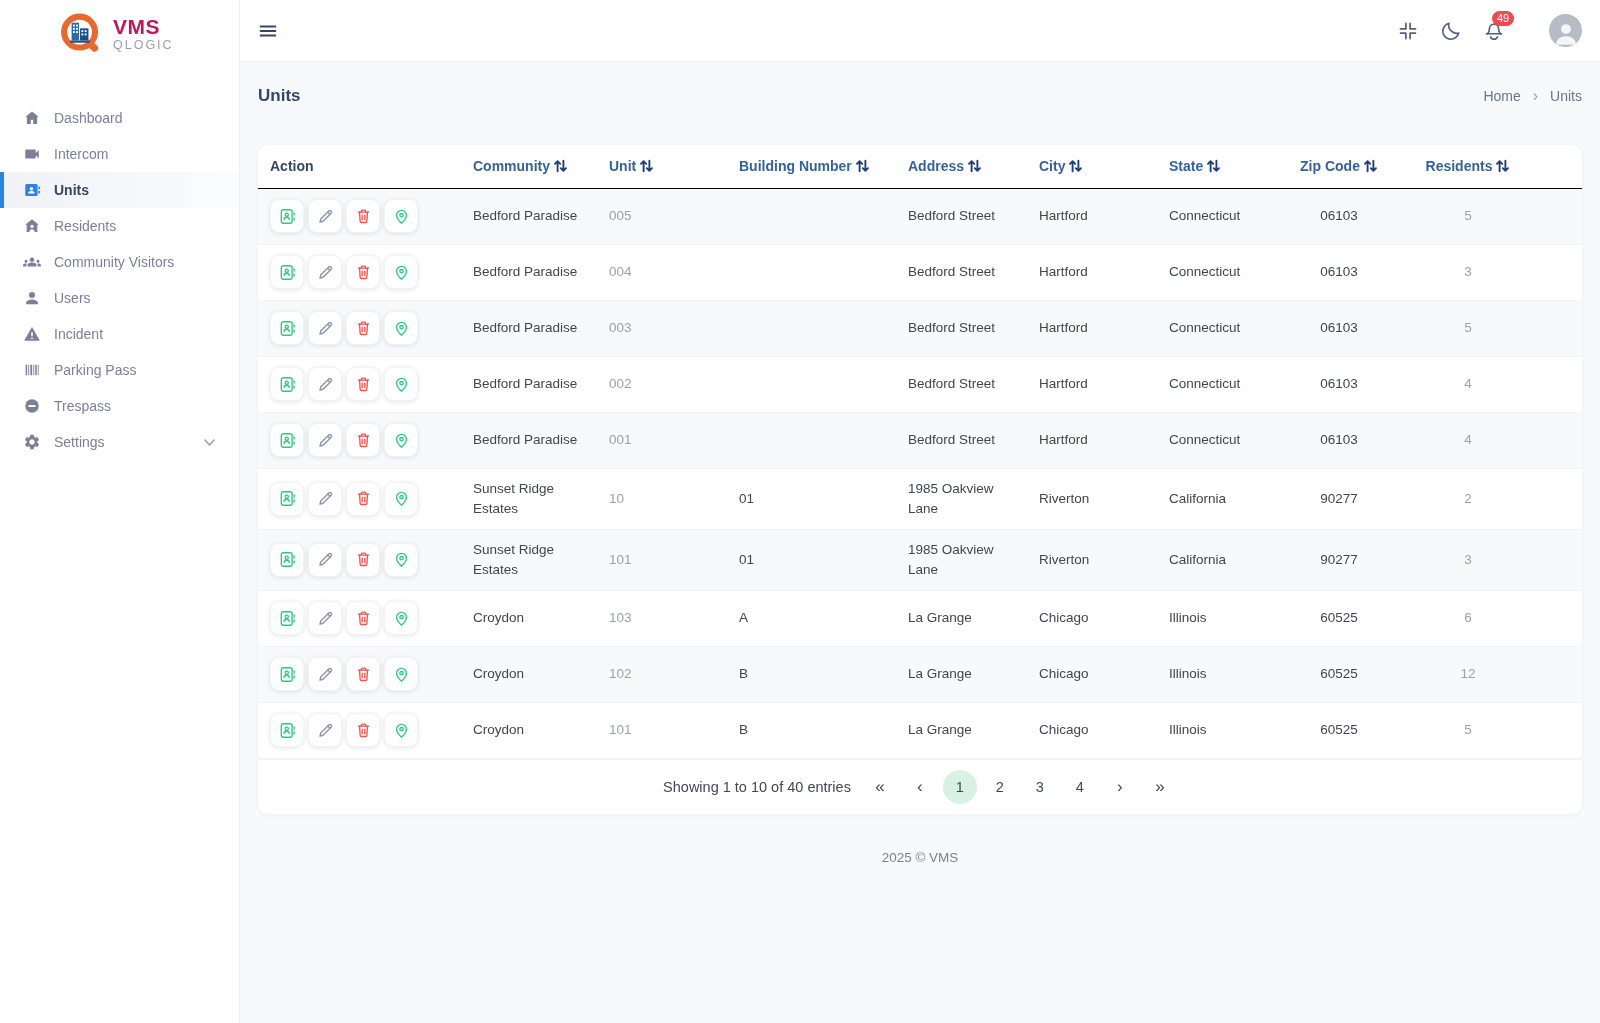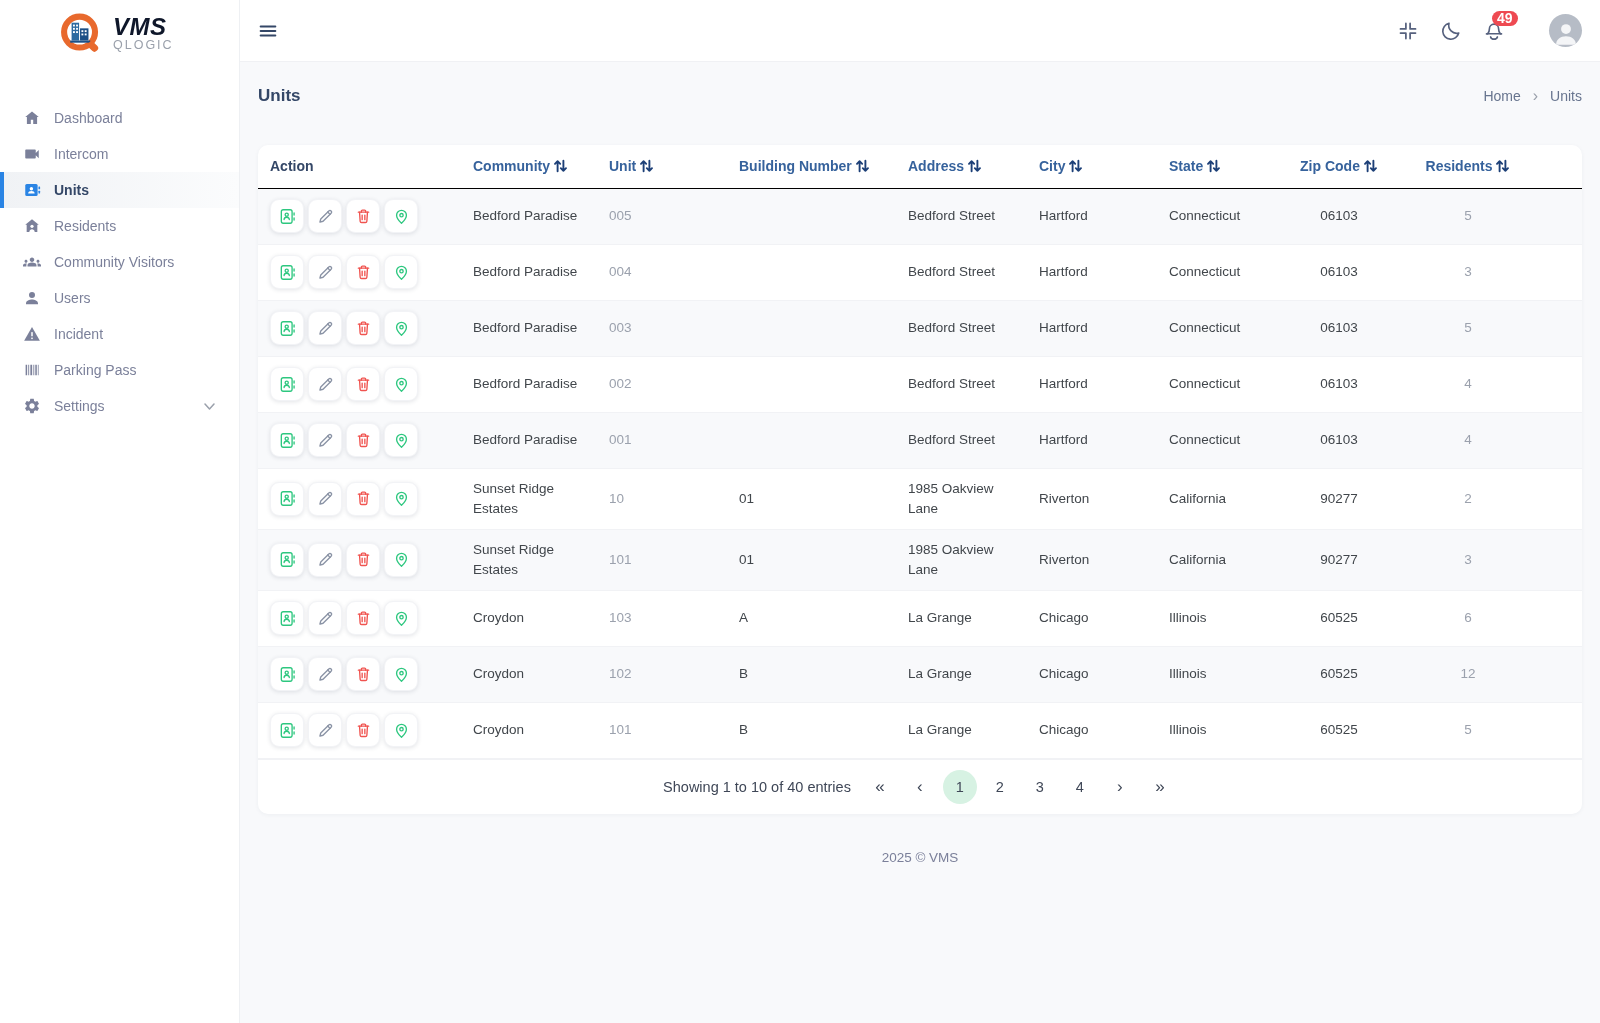--- a/index.html
+++ b/index.html
@@ -1,36 +1,36 @@
 <!DOCTYPE html>
 <html><head>
 <meta charset="utf-8">
 <style>
   * { margin:0; padding:0; box-sizing:border-box; }
   html,body { width:1600px; height:1023px; }
   body { font-family:"Liberation Sans", sans-serif; background:#f8f9fb; display:flex; overflow:hidden; color:#344767; }
   .sidebar { width:240px; background:#fff; border-right:1px solid #eef0f3; flex-shrink:0; }
   .logo-row { display:flex; align-items:center; gap:10px; padding:11px 0 8px 58px; }
   .logo-mark { width:45px; height:45px; }
-  .logo-name { font-size:24px; font-weight:bold; color:#0f172a; letter-spacing:.5px; line-height:23px;font-style:italic; }
+  .logo-name { font-size:21px; font-weight:bold; color:#be185d; letter-spacing:.5px; line-height:23px; }
   .logo-sub { font-size:12.5px; color:#9aa0ab; letter-spacing:2px; }
   .nav { margin-top:36px; }
   .nav-item { height:36px; display:flex; align-items:center; padding-left:23px; gap:13px; color:#7b809a; font-size:14px; position:relative; cursor:pointer; }
   .nav-item .nicon { width:18px; height:18px; display:flex; align-items:center; justify-content:center; }
   .nav-item .nicon svg { width:18px; height:18px; fill:currentColor; }
   .nav-item.active { background:linear-gradient(90deg,#f0f2f5,#fbfcfd); color:#344767; font-weight:bold; }
   .nav-item.active::before { content:""; position:absolute; left:0; top:0; bottom:0; width:4px; background:#2a84e4; }
   .nav-item.active .nicon { color:#2a84e4; }
   .nav-chevron { margin-left:auto; margin-right:24px; color:#9aa0ab; display:flex; }
   .main { flex:1; display:flex; flex-direction:column; min-width:0; }
   .topbar { height:62px; background:#fff; display:flex; align-items:center; padding:0 18px 0 16px; border-bottom:1px solid #f0f1f4; flex-shrink:0; }
   .icon-btn { background:none; border:none; color:#56617e; display:inline-flex; align-items:center; justify-content:center; width:24px; height:24px; cursor:pointer; position:relative; }
   .icon-btn svg { width:22px; height:22px; }
   .topbar-right { margin-left:auto; display:flex; align-items:center; gap:19px; }
-  .badge { position:absolute; top:-8px; left:10px; background:#ee4a52; color:#fff; font-size:14px; font-weight:bold; border-radius:9px; padding:2.5px 5px; line-height:10px; }
+  .badge { position:absolute; top:-8px; left:10px; background:#ee4a52; color:#fff; font-size:11px; font-weight:normal; border-radius:9px; padding:2.5px 5px; line-height:10px; }
   .avatar { margin-left:24px; width:33px; height:33px; border-radius:50%; background:#b6bcc6; display:flex; align-items:flex-end; justify-content:center; overflow:hidden; cursor:pointer; }
   .avatar svg { width:28px; height:28px; fill:#f4f5f7; }
   .content { flex:1; padding:0 18px; display:flex; flex-direction:column; }
   .title-row { display:flex; justify-content:space-between; align-items:center; margin:24px 0 21px; height:20px; }
   .page-title { font-size:17px; font-weight:bold; color:#344767; }
   .breadcrumb { display:flex; align-items:center; gap:12px; font-size:14px; color:#67748e; }
   .crumb-sep { color:#9aa0ab; font-size:16px; }
   .filter-card { background:#fff; border-radius:10px; height:124px; box-shadow:0 1px 4px rgba(40,50,70,.05); display:flex; align-items:center; justify-content:space-between; padding:0 20px 0 28px; }
   .select { width:242px; height:32px; border:1px solid #d2d6da; border-radius:6px; display:flex; align-items:center; padding:0 12px; cursor:pointer; background:#fff; }
   .select-placeholder { color:#8a909d; font-size:14px; }
@@ -161,20 +161,29 @@
             <rect x="13.8" y="5" width="1.2" height="14"></rect>
             <rect x="16.4" y="5" width="2" height="14"></rect>
             <rect x="19.8" y="5" width="1" height="14"></rect>
           </svg>
         </span>
         <span>Parking Pass</span>
       </div>
       <div class="nav-item">
         <span class="nicon">
           <svg viewBox="0 0 24 24">
+            <circle cx="12" cy="12" r="9"></circle>
+            <rect x="7" y="10.6" width="10" height="2.8" rx="1.4" fill="#fff"></rect>
+          </svg>
+        </span>
+        <span>Trespass</span>
+      </div>
+      <div class="nav-item">
+        <span class="nicon">
+          <svg viewBox="0 0 24 24">
             <path d="M19.14 12.94c.04-.3.06-.61.06-.94 0-.32-.02-.64-.07-.94l2.03-1.58c.18-.14.23-.41.12-.61l-1.92-3.32c-.12-.22-.37-.29-.59-.22l-2.39.96c-.5-.38-1.03-.7-1.62-.94l-.36-2.54c-.04-.24-.24-.41-.48-.41h-3.84c-.24 0-.43.17-.47.41l-.36 2.54c-.59.24-1.13.57-1.62.94l-2.39-.96c-.22-.08-.47 0-.59.22L2.74 8.87c-.12.21-.08.47.12.61l2.03 1.58c-.05.3-.09.63-.09.94s.02.64.07.94l-2.03 1.58c-.18.14-.23.41-.12.61l1.92 3.32c.12.22.37.29.59.22l2.39-.96c.5.38 1.03.7 1.62.94l.36 2.54c.05.24.24.41.48.41h3.84c.24 0 .44-.17.47-.41l.36-2.54c.59-.24 1.13-.56 1.62-.94l2.39.96c.22.08.47 0 .59-.22l1.92-3.32c.12-.22.07-.47-.12-.61l-2.01-1.58zM12 15.6c-1.98 0-3.6-1.62-3.6-3.6s1.62-3.6 3.6-3.6 3.6 1.62 3.6 3.6-1.62 3.6-3.6 3.6z"></path>
           </svg>
         </span>
         <span>Settings</span>
         <span class="nav-chevron">
           <svg width="11" height="7" viewBox="0 0 11 7">
             <path d="M1 1l4.5 5L10 1" fill="none" stroke="currentColor" stroke-width="1.5" stroke-linecap="round" stroke-linejoin="round"></path>
           </svg>
         </span>
       </div>

